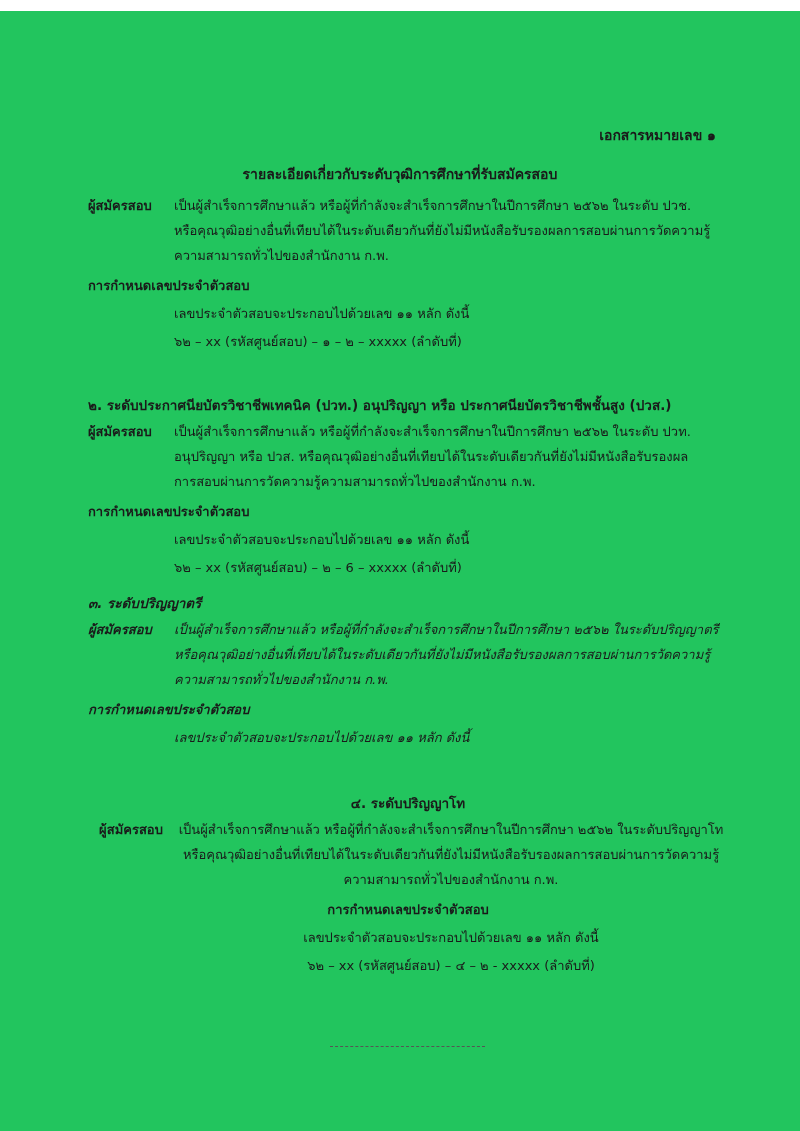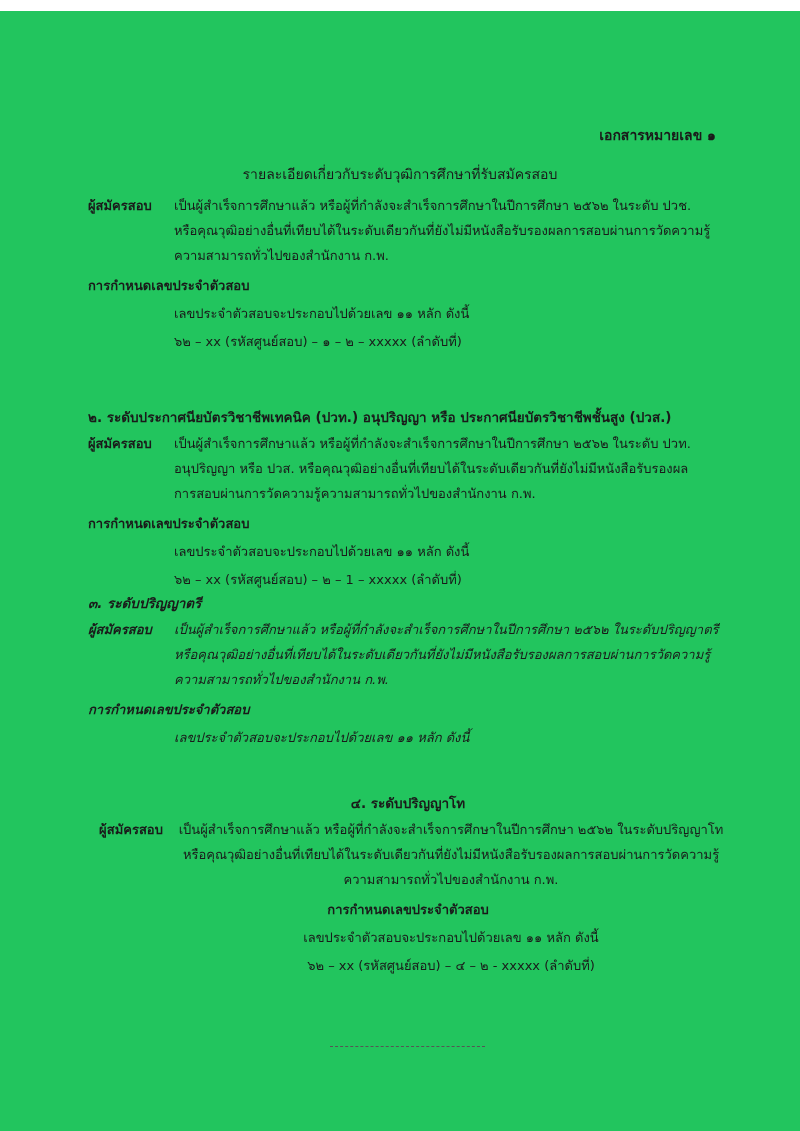--- a/index.html
+++ b/index.html
@@ -29,21 +29,21 @@
       right: 84px;
       font-weight: bold;
       font-size: 14px;
     }
     .doc-title {
       position: absolute;
       top: 152px;
       left: 0;
       width: 800px;
       text-align: center;
-      font-weight: normal;
+      font-weight: bold;
       font-size: 14px;
     }
     .section {
       position: absolute;
       left: 88px;
       width: 640px;
     }
     .section-heading {
       font-weight: bold;
       font-size: 13.5px;
@@ -111,34 +111,34 @@
         <span class="line">ความสามารถทั่วไปของสำนักงาน ก.พ.</span>
       </div>
     </div>
     <div class="sub-heading">การกำหนดเลขประจำตัวสอบ</div>
     <div class="id-block">
       <span class="line">เลขประจำตัวสอบจะประกอบไปด้วยเลข ๑๑ หลัก ดังนี้</span>
       <span class="line">๖๒ – xx (รหัสศูนย์สอบ) – ๑ – ๒ – xxxxx (ลำดับที่)</span>
     </div>
   </div>
 
-  <div class="section" style="top:380px;margin-top:12px;">
+  <div class="section" style="top:380px;">
     <div class="section-heading">๒. ระดับประกาศนียบัตรวิชาชีพเทคนิค (ปวท.) อนุปริญญา หรือ ประกาศนียบัตรวิชาชีพชั้นสูง (ปวส.)</div>
     <div class="row">
       <div class="row-label">ผู้สมัครสอบ</div>
       <div class="row-text">
         <span class="line">เป็นผู้สำเร็จการศึกษาแล้ว หรือผู้ที่กำลังจะสำเร็จการศึกษาในปีการศึกษา ๒๕๖๒ ในระดับ ปวท.</span>
         <span class="line">อนุปริญญา หรือ ปวส. หรือคุณวุฒิอย่างอื่นที่เทียบได้ในระดับเดียวกันที่ยังไม่มีหนังสือรับรองผล</span>
         <span class="line">การสอบผ่านการวัดความรู้ความสามารถทั่วไปของสำนักงาน ก.พ.</span>
       </div>
     </div>
     <div class="sub-heading">การกำหนดเลขประจำตัวสอบ</div>
     <div class="id-block">
       <span class="line">เลขประจำตัวสอบจะประกอบไปด้วยเลข ๑๑ หลัก ดังนี้</span>
-      <span class="line">๖๒ – xx (รหัสศูนย์สอบ) – ๒ – 1 – xxxxx (ลำดับที่)</span>
+      <span class="line">๖๒ – xx (รหัสศูนย์สอบ) – ๒ – 6 – xxxxx (ลำดับที่)</span>
     </div>
   </div>
 
   <div class="section" style="top:578px;font-style:italic;">
     <div class="section-heading">๓. ระดับปริญญาตรี</div>
     <div class="row">
       <div class="row-label">ผู้สมัครสอบ</div>
       <div class="row-text">
         <span class="line">เป็นผู้สำเร็จการศึกษาแล้ว หรือผู้ที่กำลังจะสำเร็จการศึกษาในปีการศึกษา ๒๕๖๒ ในระดับปริญญาตรี</span>
         <span class="line">หรือคุณวุฒิอย่างอื่นที่เทียบได้ในระดับเดียวกันที่ยังไม่มีหนังสือรับรองผลการสอบผ่านการวัดความรู้</span>

